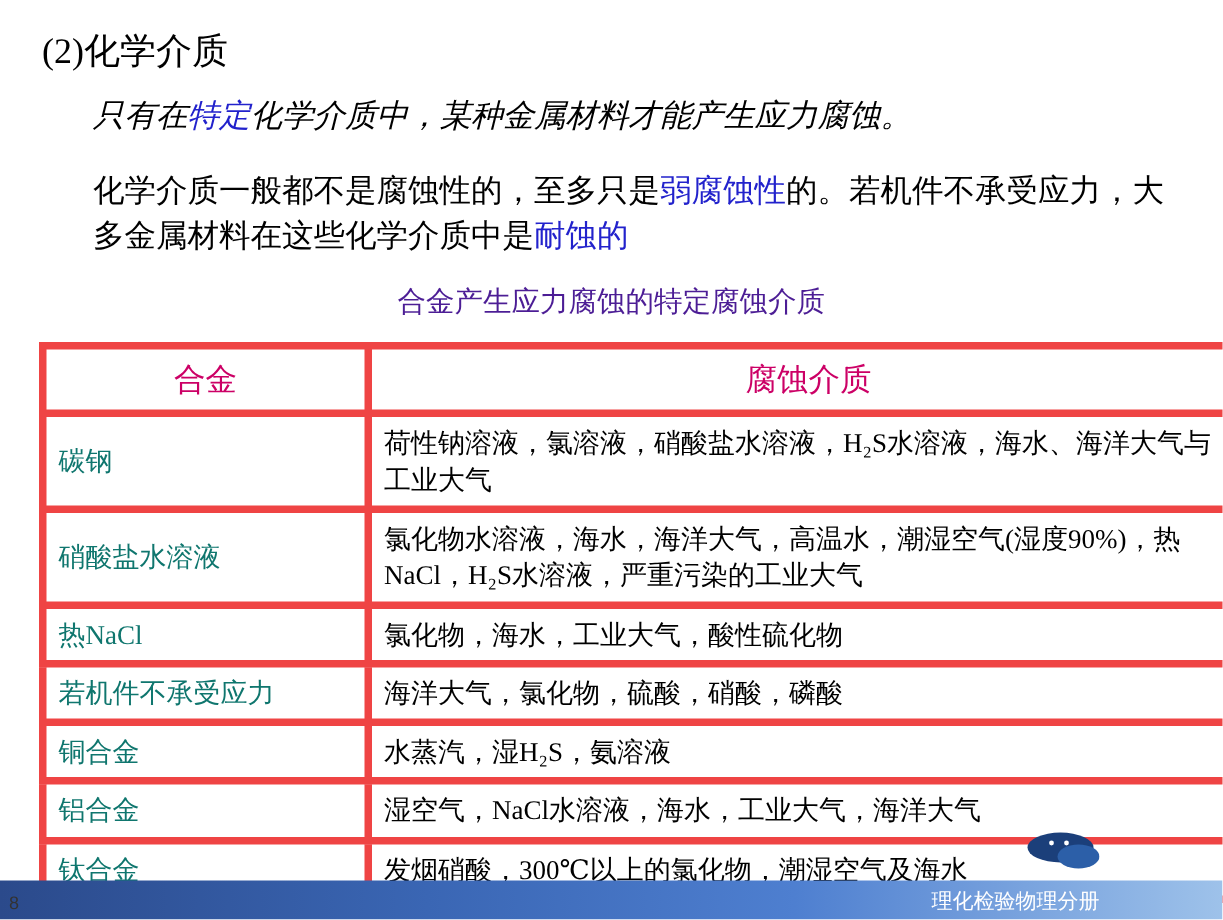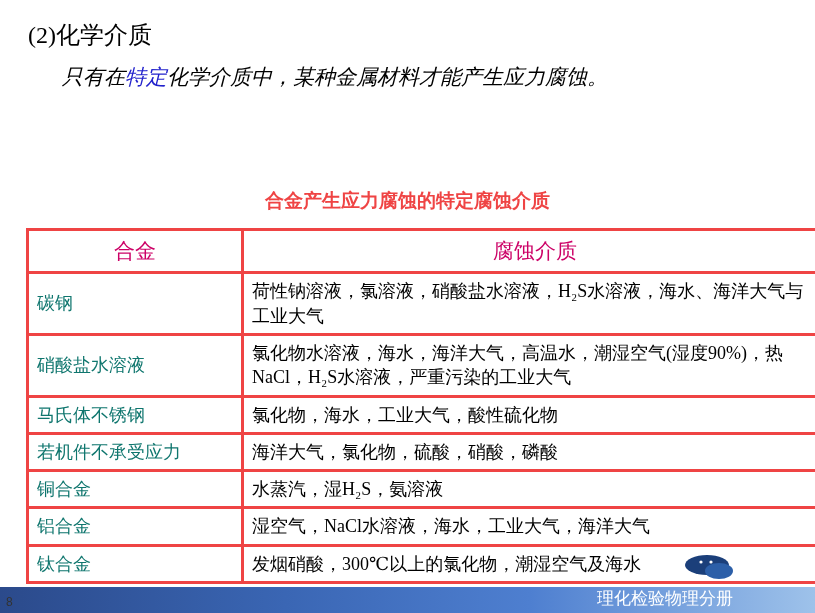--- a/index.html
+++ b/index.html
@@ -52,33 +52,32 @@
   .hl-blue {
     color: #2222cc;
   }
   .table-caption {
     position: absolute;
     left: 0;
     top: 188px;
     width: 815px;
     text-align: center;
     font-size: 19px;
-    color: #ef4444;
-    font-weight: bold;
+    color: #4c1d95;
   }
   table.alloy {
     position: absolute;
     left: 26px;
     top: 228px;
     width: 762px;
     border-collapse: collapse;
     table-layout: fixed;
   }
   table.alloy td {
-    border: 3px solid #ef4444;
+    border: 5px solid #ef4444;
     padding: 5px 8px;
     font-size: 18px;
     line-height: 1.35;
     vertical-align: middle;
   }
   table.alloy tr.head td {
     text-align: center;
     font-size: 21px;
     padding: 6px 8px;
     color: #cc0066;
@@ -104,21 +103,21 @@
     left: 0;
     bottom: 0;
     width: 815px;
     height: 26px;
     background: linear-gradient(to right, #2b4a8b 0%, #3a66b4 35%, #4e7fd0 65%, #9ec2ea 100%);
   }
   .footer-brand {
     position: absolute;
     right: 14px;
     bottom: 3px;
-    font-size: 17px;
+    font-size: 14px;
     color: #ffffff;
     font-family: "Liberation Sans", sans-serif;
     white-space: nowrap;
   }
   .wechat-badge {
     position: absolute;
     right: 14px;
     bottom: 30px;
     width: 56px;
     height: 30px;
@@ -129,39 +128,42 @@
 <body>
 
 <div class="slide">
 
   <div class="heading">(2)化学介质</div>
 
   <div class="para para1">
     <span>只有在</span><span class="hl-blue">特定</span><span>化学介质中，某种金属材料才能产生应力腐蚀。</span>
   </div>
 
+  <div class="para para2">
+    <span>化学介质一般都不是腐蚀性的，至多只是</span><span class="hl-blue">弱腐蚀性</span><span>的。若机件不承受应力，大多金属材料在这些化学介质中是</span><span class="hl-blue">耐蚀的</span>
+  </div>
 
   <div class="table-caption">合金产生应力腐蚀的特定腐蚀介质</div>
 
   <table class="alloy">
     <tbody>
       <tr class="head">
         <td class="col-a">合金</td>
         <td class="col-b">腐蚀介质</td>
       </tr>
       <tr>
         <td class="col-a">碳钢</td>
         <td class="col-b">荷性钠溶液，氯溶液，硝酸盐水溶液，H₂S水溶液，海水、海洋大气与工业大气</td>
       </tr>
       <tr>
         <td class="col-a">硝酸盐水溶液</td>
         <td class="col-b">氯化物水溶液，海水，海洋大气，高温水，潮湿空气(湿度90%)，热NaCl，H₂S水溶液，严重污染的工业大气</td>
       </tr>
       <tr>
-        <td class="col-a">马氏体不锈钢</td>
+        <td class="col-a">热NaCl</td>
         <td class="col-b">氯化物，海水，工业大气，酸性硫化物</td>
       </tr>
       <tr>
         <td class="col-a">若机件不承受应力</td>
         <td class="col-b">海洋大气，氯化物，硫酸，硝酸，磷酸</td>
       </tr>
       <tr>
         <td class="col-a">铜合金</td>
         <td class="col-b">水蒸汽，湿H₂S，氨溶液</td>
       </tr>

